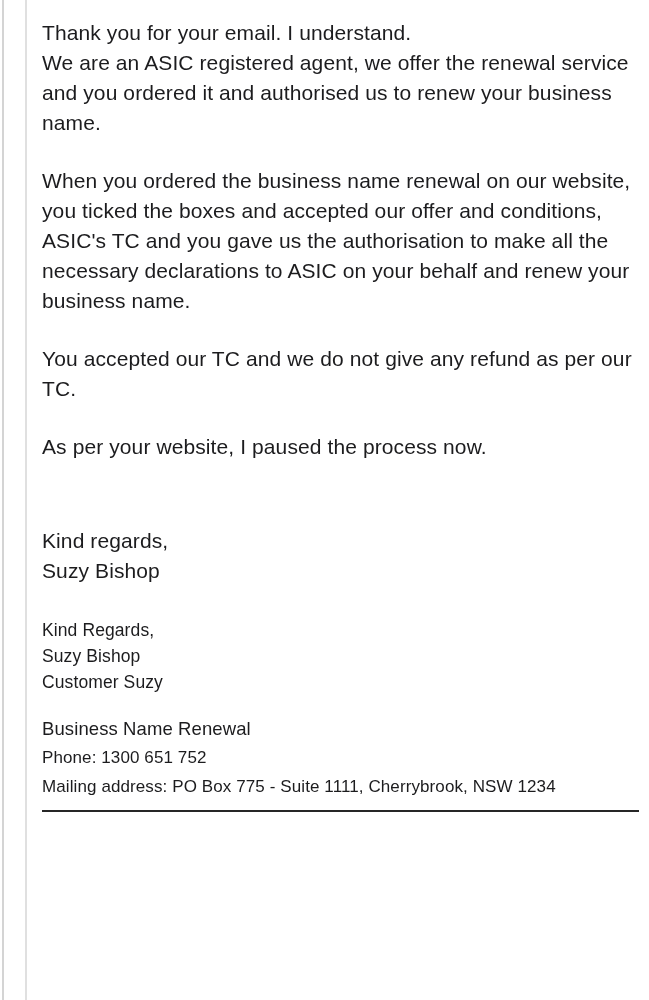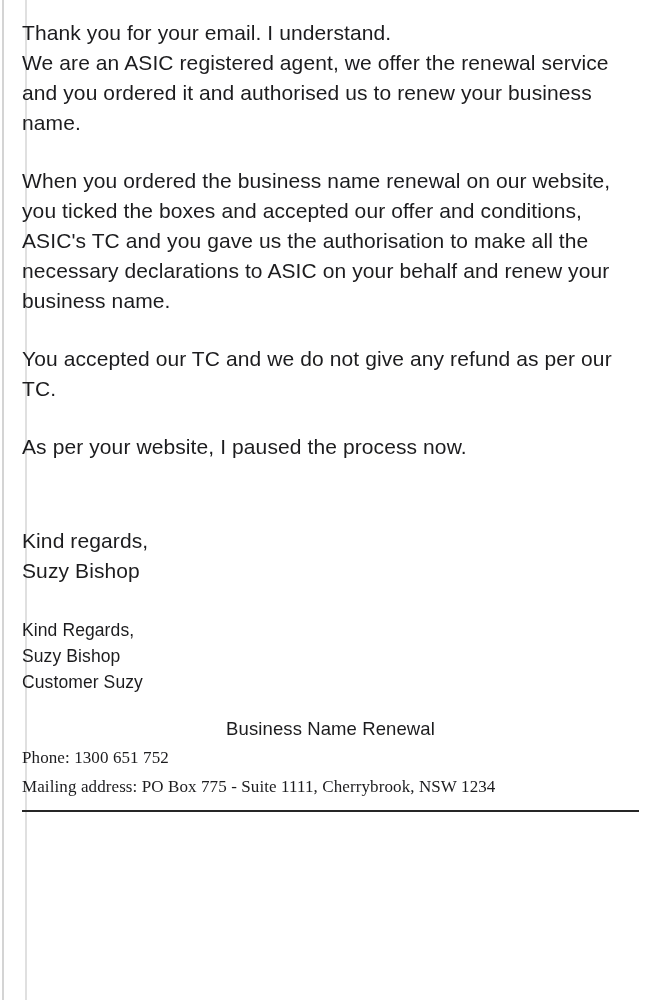--- a/index.html
+++ b/index.html
@@ -18,44 +18,43 @@
   .vline {
     position: absolute;
     top: 0;
     bottom: 0;
     width: 2px;
   }
   .vline-outer { left: 2px;  background: #d4d4d4; }
   .vline-inner { left: 25px; background: #e0e0e0; }
   .content {
     position: absolute;
-    left: 22px;
+    left: 42px;
     right: 10px;
     top: 0;
     padding-top: 18px;
     font-size: 21px;
     line-height: 30px;
     letter-spacing: 0.1px;
   }
   .content p { margin: 0 0 28px 0; }
   .bold, strong { font-weight: 400; }
   .signoff { margin-top: 64px !important; }
   .signature {
     margin-top: 31px;
     font-size: 17.5px;
     line-height: 26px;
   }
   .company {
     margin-top: 22px;
     font-size: 18.5px;
     line-height: 24px;
-    text-align: center;
   }
   .serif-line {
-    font-family: Liberation Serif, serif;
+    font-family: Liberation Sans, sans-serif;
     font-size: 17px;
     line-height: 22px;
     margin-top: 7px;
   }
   .serif-line.phone { margin-top: 6px; }
   .divider {
     margin-top: 12px;
     border: none;
     border-top: 2px solid #262626;
     width: 100%;

